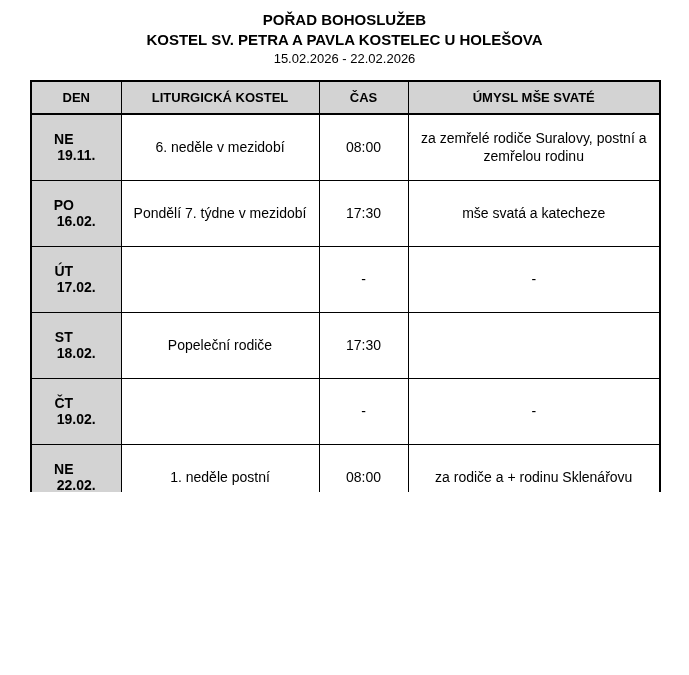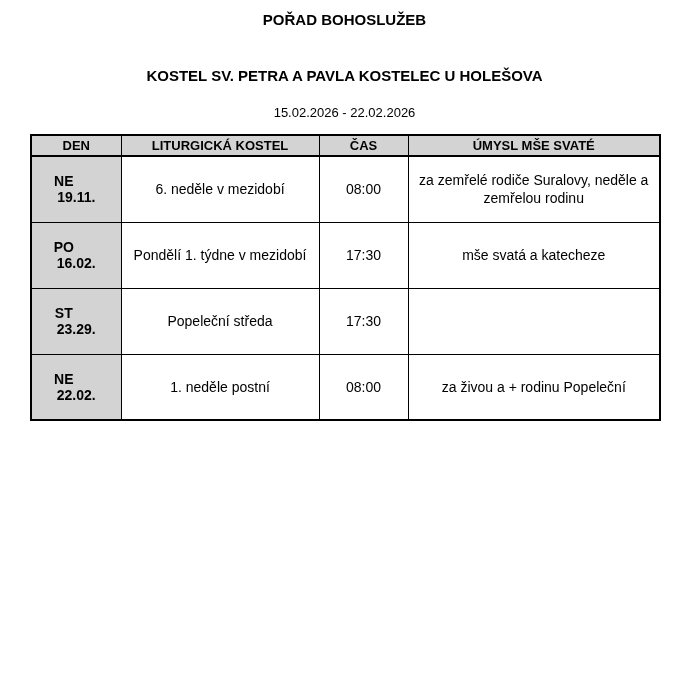--- a/index.html
+++ b/index.html
@@ -22,26 +22,25 @@
   }
   .doc-title {
     font-size: 15px;
     font-weight: bold;
     line-height: 20px;
   }
   .doc-subtitle {
     font-size: 15px;
     font-weight: bold;
     line-height: 20px;
-    margin-top: 36px;
   }
   .doc-daterange {
     font-size: 13px;
     line-height: 18px;
-    margin-top: 18px;
+    margin-top: 0;
   }
   table.schedule {
     border-collapse: collapse;
     table-layout: fixed;
     margin-left: 30px;
     width: 629px;
     border: 2px solid #000000;
   }
   table.schedule th,
   table.schedule td {
@@ -50,21 +49,21 @@
     text-align: center;
     vertical-align: middle;
     padding: 2px 4px;
     overflow: hidden;
   }
   table.schedule th {
     background: #d3d3d3;
     font-weight: bold;
     font-size: 13px;
     height: 20px;
-    padding: 2px;
+    padding: 8px;
     border-bottom: 2px solid #000000;
   }
   col.c-den { width: 90px; }
   col.c-lit { width: 198px; }
   col.c-cas { width: 89px; }
   col.c-umy { width: 252px; }
   tbody td { height: 66px; }
   td.den {
     background: #d3d3d3;
     font-weight: bold;
@@ -101,42 +100,58 @@
         <th>ÚMYSL MŠE SVATÉ</th>
       </tr>
     </thead>
     <tbody>
       <tr>
         <td class="den">
           <span class="day">NE</span><span class="date">19.11.</span>
         </td>
         <td class="lit">6. neděle v mezidobí</td>
         <td class="cas">08:00</td>
-        <td class="umy">za zemřelé rodiče Suralovy, neděle a zemřelou rodinu</td>
+        <td class="umy">za zemřelé rodiče Suralovy, postní a zemřelou rodinu</td>
       </tr>
       <tr>
         <td class="den">
           <span class="day">PO</span><span class="date">16.02.</span>
         </td>
-        <td class="lit">Pondělí 1. týdne v mezidobí</td>
+        <td class="lit">Pondělí 7. týdne v mezidobí</td>
         <td class="cas">17:30</td>
         <td class="umy">mše svatá a katecheze</td>
       </tr>
       <tr>
         <td class="den">
-          <span class="day">ST</span><span class="date">23.29.</span>
+          <span class="day">ÚT</span><span class="date">17.02.</span>
         </td>
-        <td class="lit">Popeleční středa</td>
+        <td class="lit"></td>
+        <td class="cas">-</td>
+        <td class="umy">-</td>
+      </tr>
+      <tr>
+        <td class="den">
+          <span class="day">ST</span><span class="date">18.02.</span>
+        </td>
+        <td class="lit">Popeleční rodiče</td>
         <td class="cas">17:30</td>
         <td class="umy"></td>
+      </tr>
+      <tr>
+        <td class="den">
+          <span class="day">ČT</span><span class="date">19.02.</span>
+        </td>
+        <td class="lit"></td>
+        <td class="cas">-</td>
+        <td class="umy">-</td>
       </tr>
       <tr>
         <td class="den">
           <span class="day">NE</span><span class="date">22.02.</span>
         </td>
         <td class="lit">1. neděle postní</td>
         <td class="cas">08:00</td>
-        <td class="umy">za živou a + rodinu Popeleční</td>
+        <td class="umy">za rodiče a + rodinu Sklenářovu</td>
       </tr>
     </tbody>
   </table>
 
 </div>
 
 </body></html>

